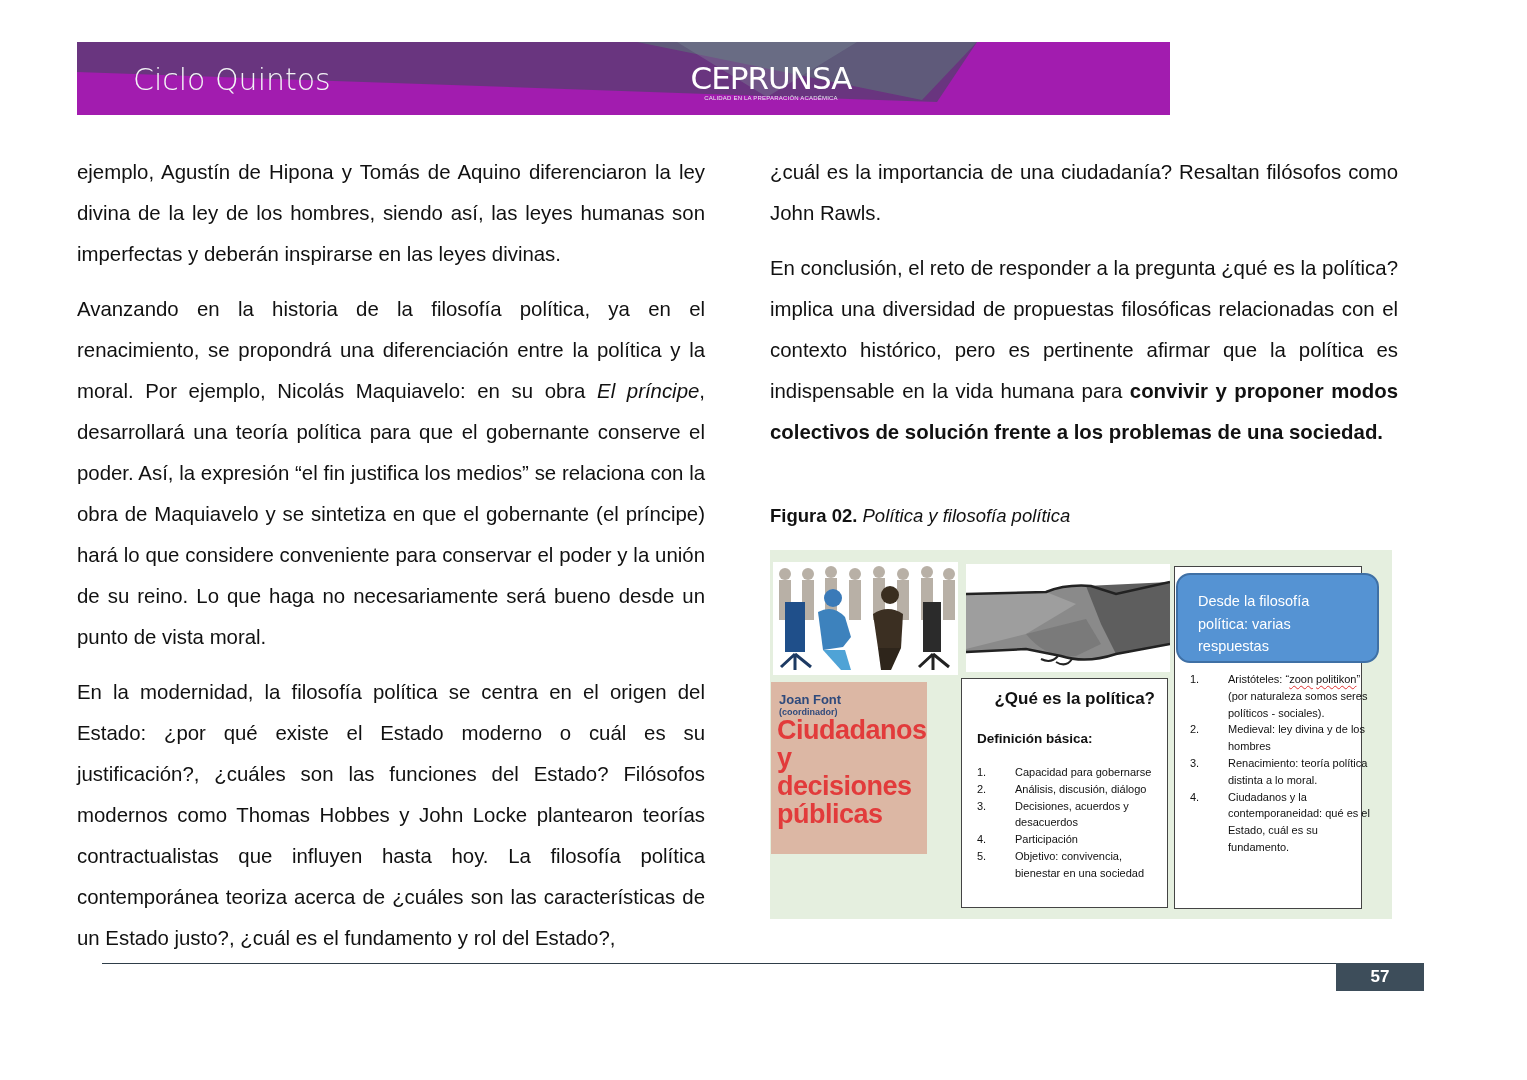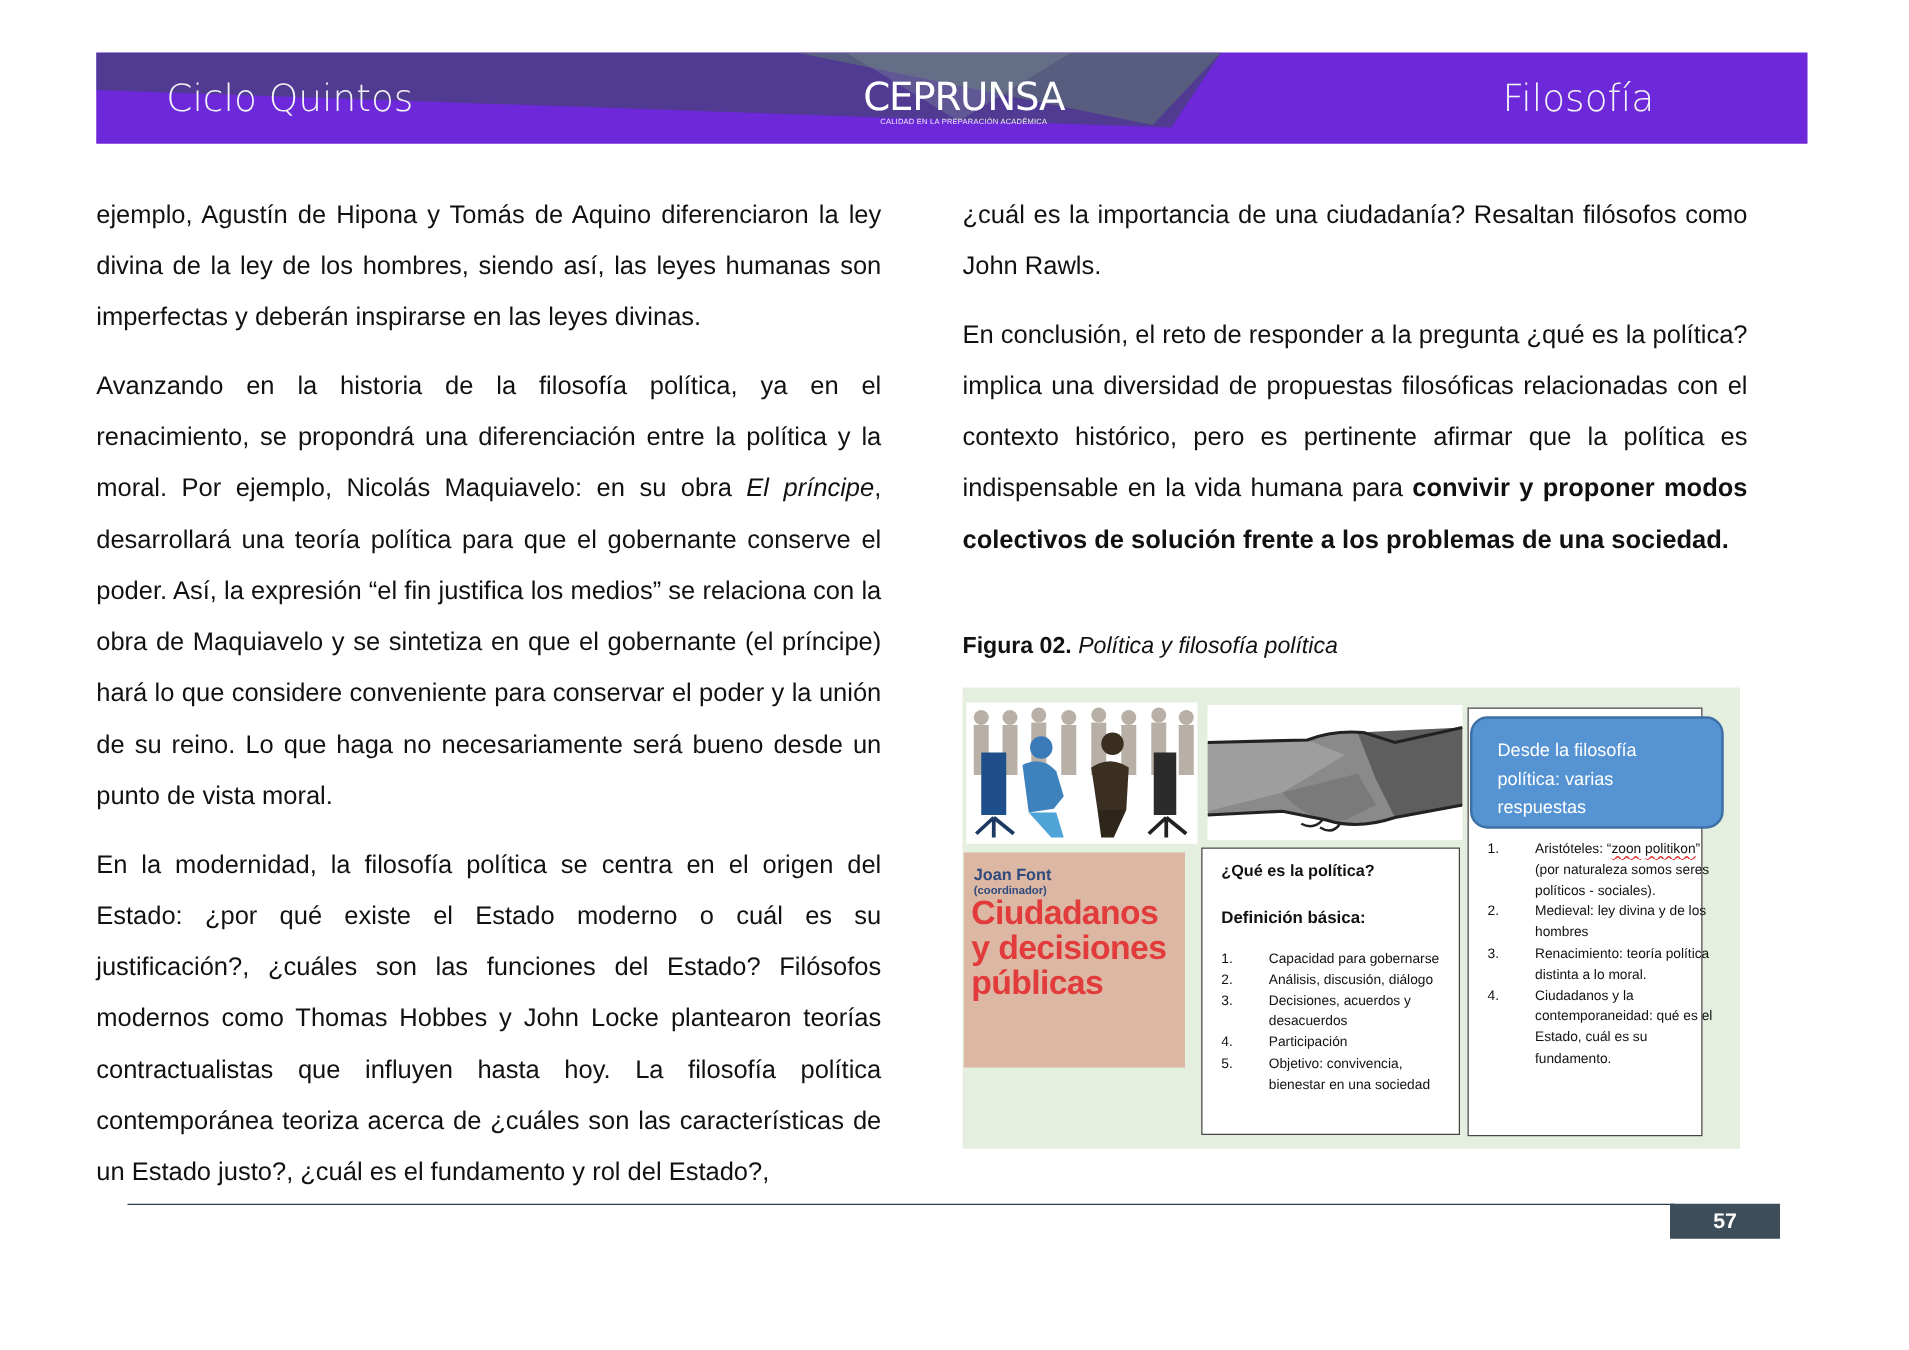--- a/index.html
+++ b/index.html
@@ -1,22 +1,22 @@
 <!DOCTYPE html>
 <html><head>
 <meta charset="utf-8">
 <style>
   html, body { margin: 0; padding: 0; }
   body {
     width: 1527px; height: 1080px; background: #ffffff; position: relative; overflow: hidden;
     font-family: "Liberation Sans", sans-serif; color: #111;
   }
   .header {
-    position: absolute; left: 77px; top: 42px; width: 1369px; height: 73px;
-    background: #6d28d9; overflow: hidden;
+    position: absolute; left: 77px; top: 42px; width: 1093px; height: 73px;
+    background: #a21caf; overflow: hidden;
   }
   .header svg.bgshapes { position: absolute; left: 0; top: 0; }
   .header .left-title {
     position: absolute; left: 56px; top: 20px; font-size: 30px; color: #f2f4f5;
     font-family: "DejaVu Sans", sans-serif; font-weight: 300; letter-spacing: 0px;
   }
   .header .right-title {
     position: absolute; left: 1125px; top: 20px; font-size: 30px; color: #f2f4f5;
     font-family: "DejaVu Sans", sans-serif; font-weight: 300;
   }
@@ -32,32 +32,32 @@
   .col-right { left: 770px; top: 152px; width: 628px; }
   .col-right p.p2 { margin-top: 14px; }
   .fig-caption { position: absolute; left: 770px; top: 505px; font-size: 18.5px; }
   .fig-caption b { font-weight: bold; }
 
   .figure {
     position: absolute; left: 770px; top: 550px; width: 622px; height: 369px; background: #e5efdf;
   }
   .img-meeting { position: absolute; left: 3px; top: 12px; width: 185px; height: 113px; background: #fff; }
   .img-hands { position: absolute; left: 196px; top: 14px; width: 204px; height: 108px; background: #ffffff; }
-  .img-book { position: absolute; left: 1px; top: 132px; width: 177px; height: 172px; background: #dcb7a4; }
+  .img-book { position: absolute; left: 1px; top: 132px; width: 156px; height: 172px; background: #dcb7a4; }
   .img-book .author { position: absolute; left: 8px; top: 10px; font-size: 13px; font-weight: bold; color: #2f4a7c; }
   .img-book .coord { position: absolute; left: 8px; top: 25px; font-size: 9px; font-weight: bold; color: #2f4a7c; text-align: center; }
   .img-book .btitle {
     position: absolute; left: 6px; top: 34px; font-size: 27px; line-height: 28px; font-weight: bold; color: #e23b3b;
     letter-spacing: -0.5px;
   }
   .box-def {
     position: absolute; left: 191px; top: 128px; width: 207px; height: 230px; background: #fff;
     border: 1px solid #444; box-sizing: border-box; padding: 10px 12px 0 15px; font-size: 11px; color: #111;
   }
-  .box-def .q { font-size: 13px; font-weight: bold; margin-bottom: 22px; }
+  .box-def .q { font-size: 17px; font-weight: bold; margin-bottom: 22px; text-align: right; }
   .box-def .d { font-size: 13.5px; font-weight: bold; margin-bottom: 18px; }
   .list { margin: 0; padding: 0; list-style: none; }
   .list li { display: flex; line-height: 16.8px; }
   .list li .n { width: 38px; flex: none; }
   .box-resp {
     position: absolute; left: 404px; top: 16px; width: 188px; height: 343px; background: #fff;
     border: 1px solid #444; box-sizing: border-box;
   }
   .box-resp .bubble {
     position: absolute; left: 1px; top: 6px; width: 203px; height: 90px; background: #5593d3;

